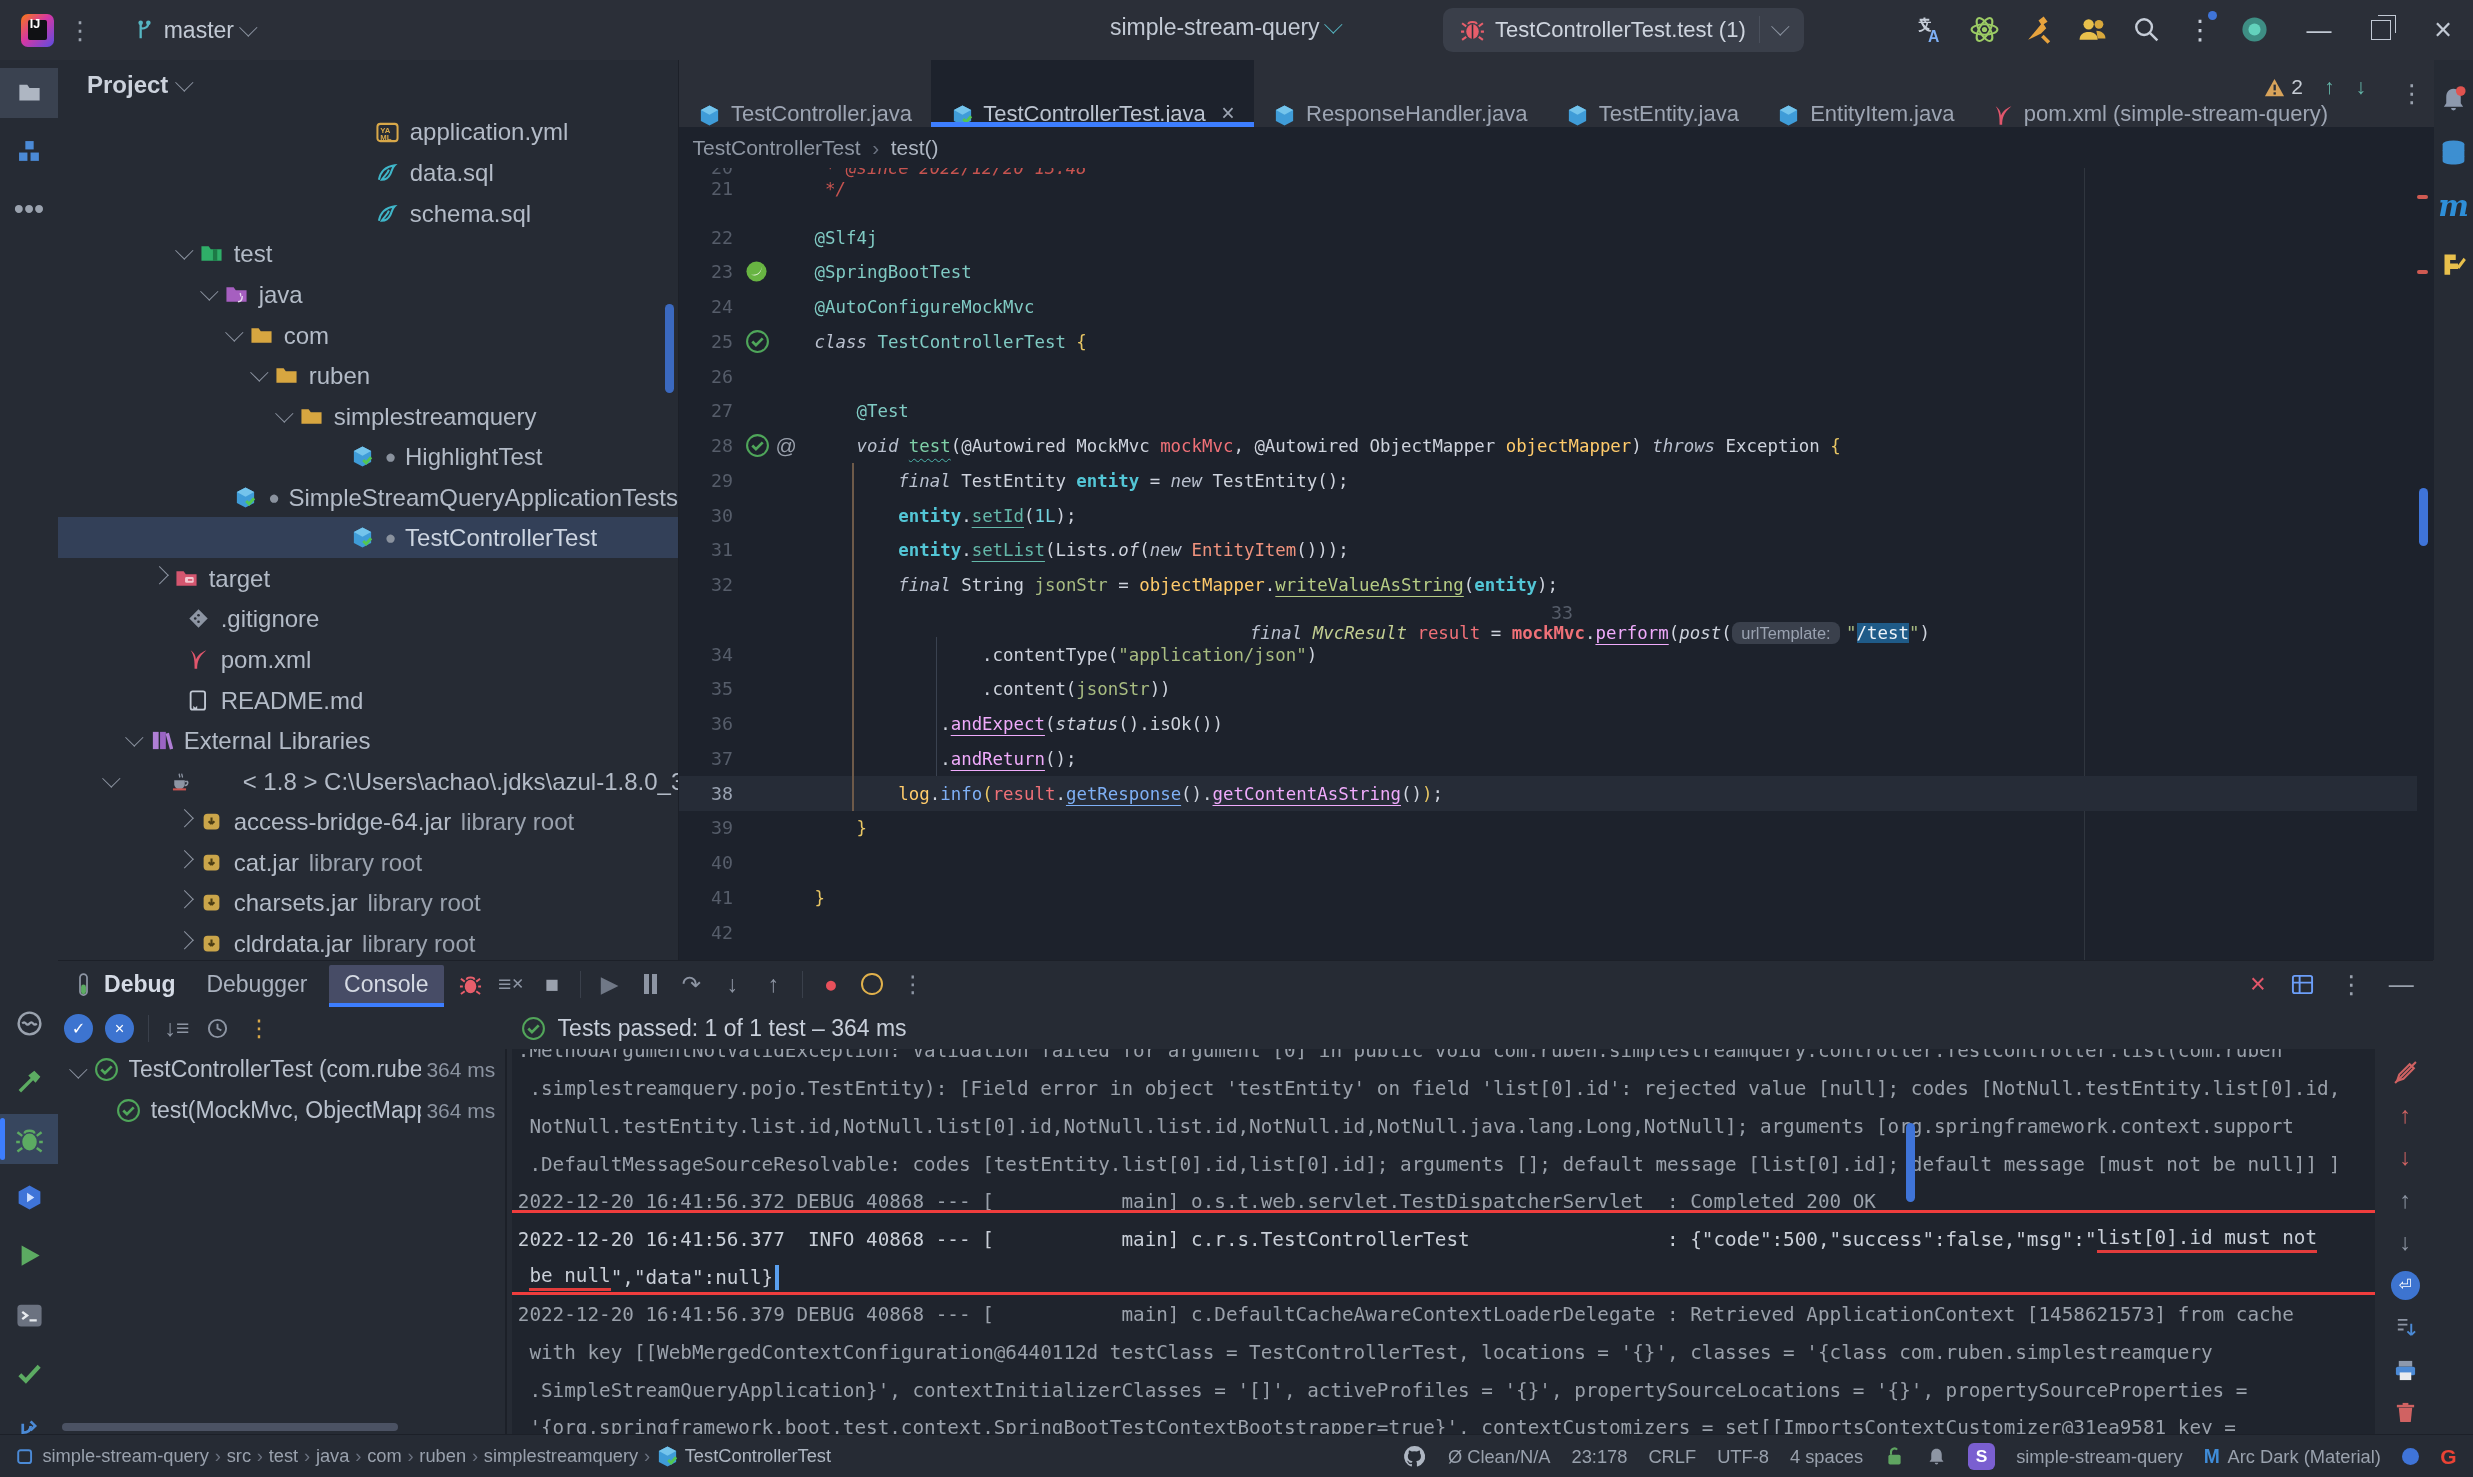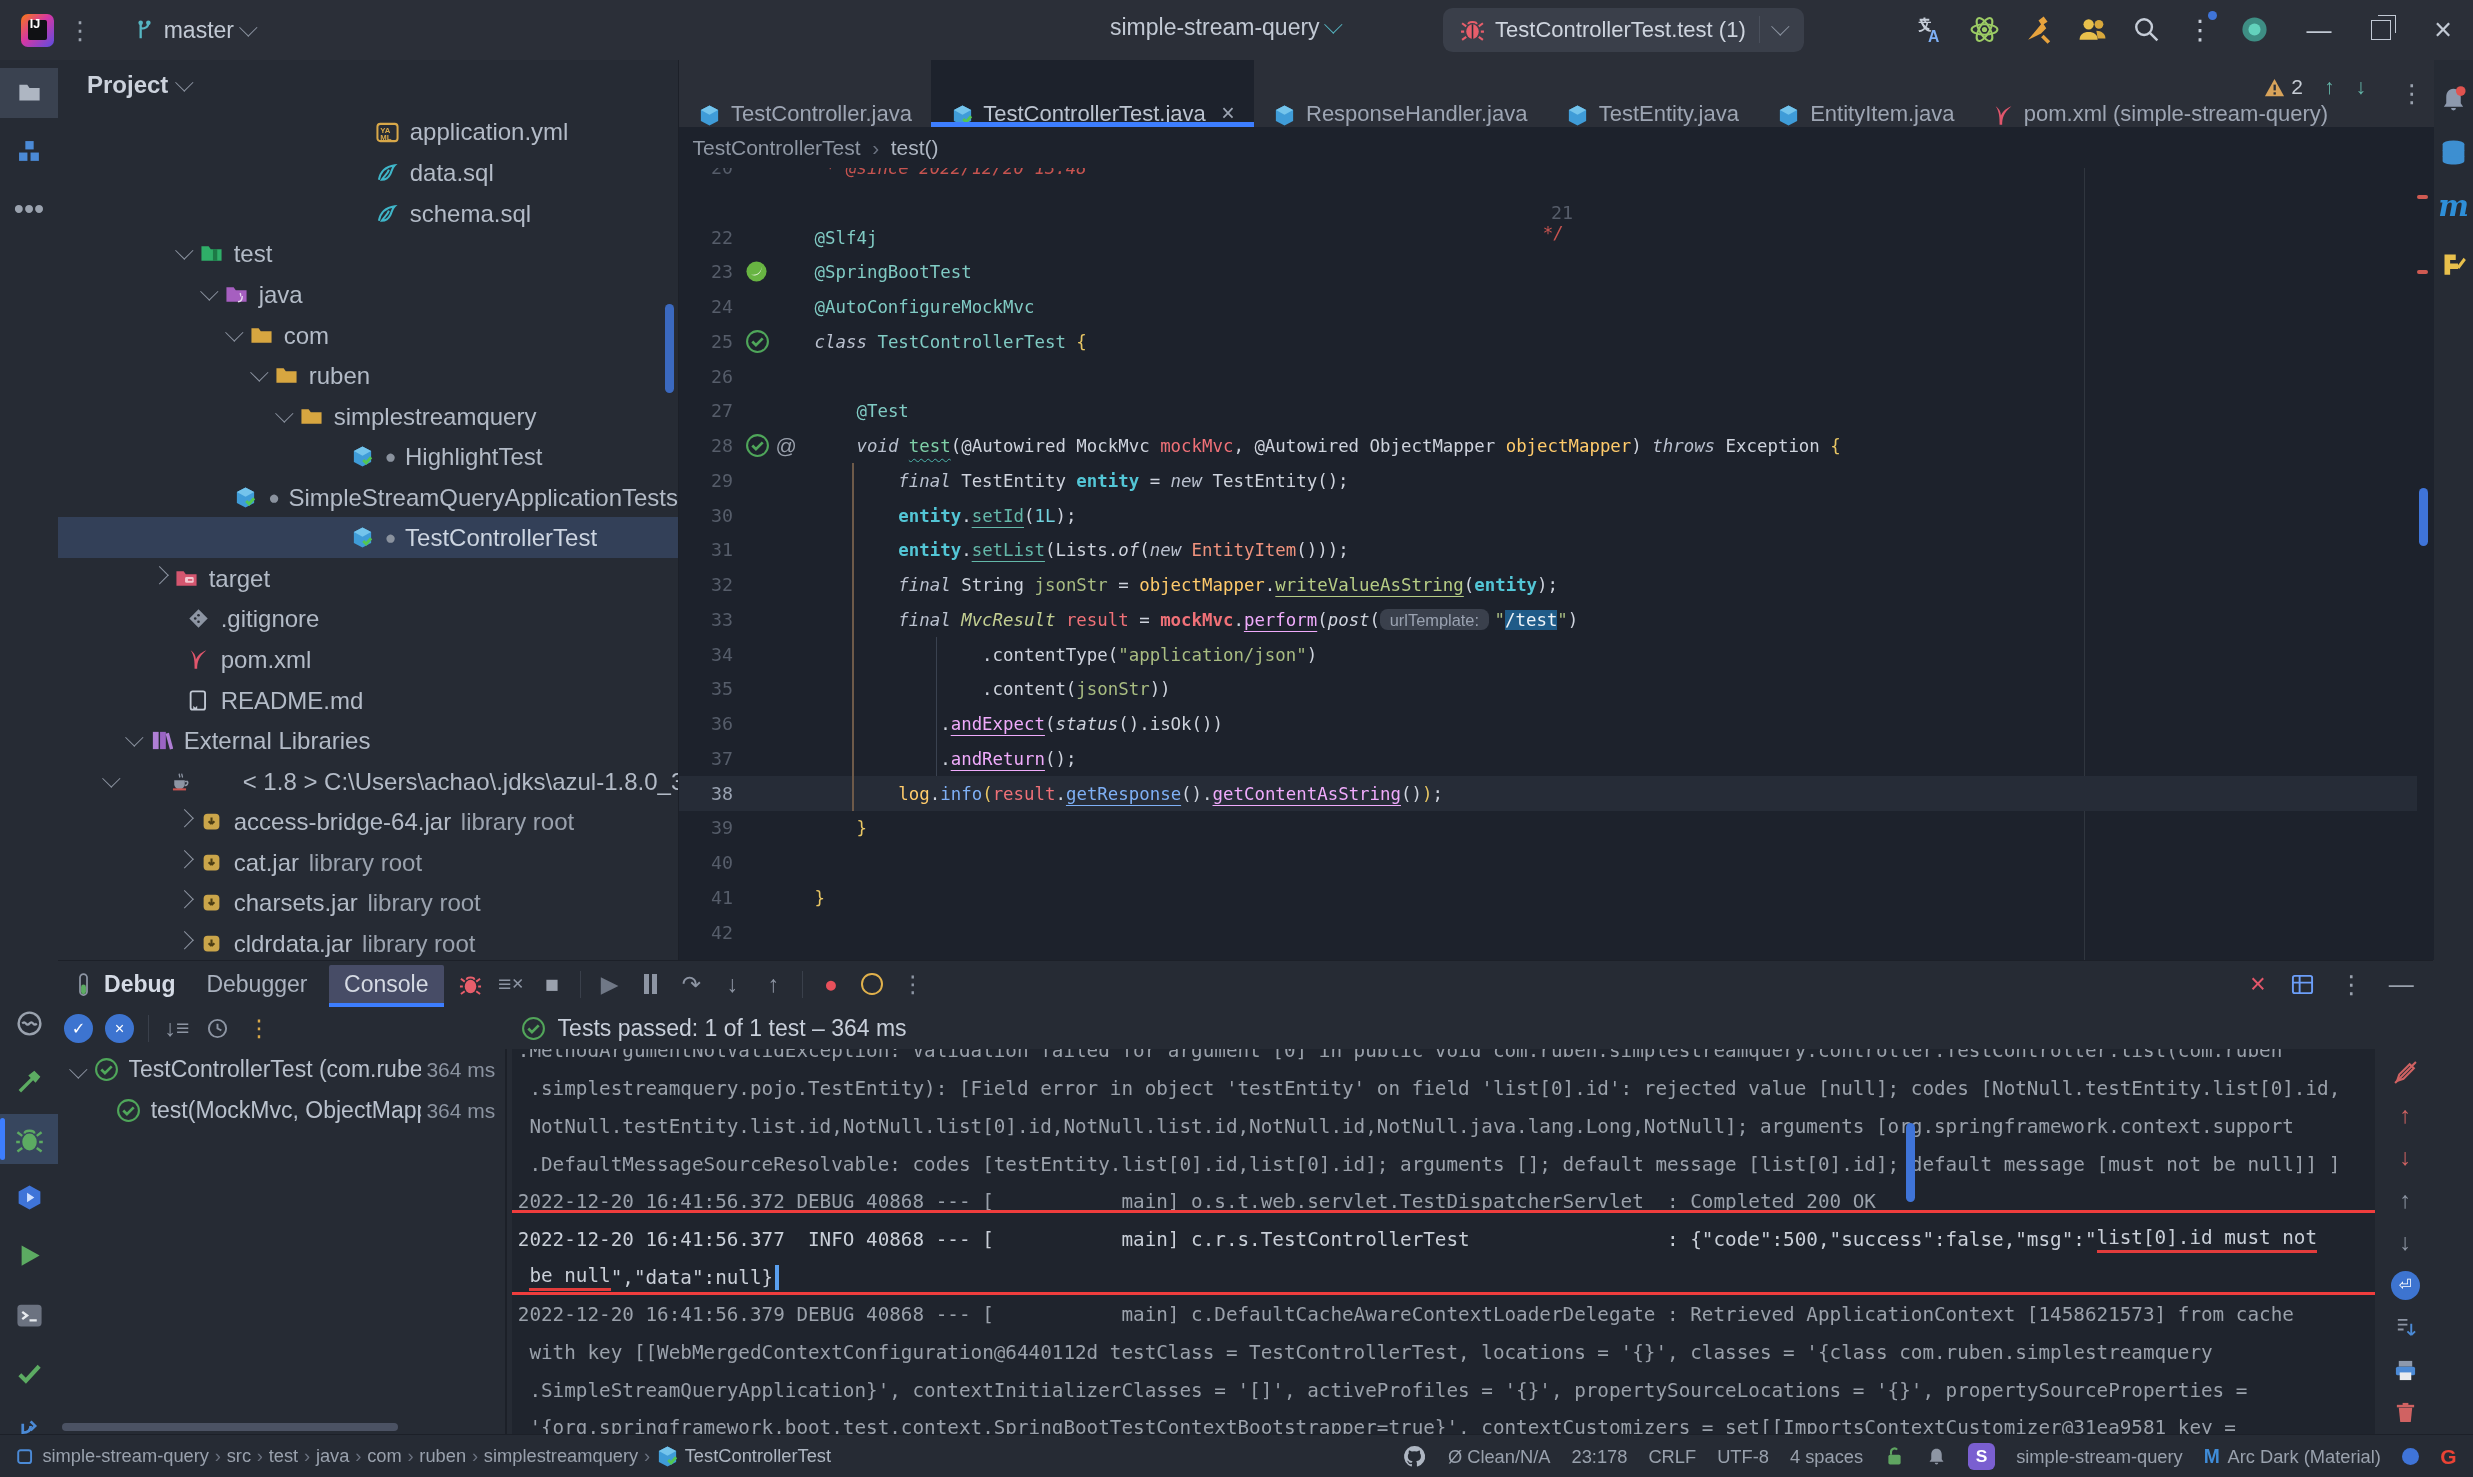--- a/index.html
+++ b/index.html
@@ -640,21 +640,21 @@
     <span style="color:#63b5a8;">↑</span>
     <span style="color:#63b5a8;">↓</span>
   </div>
   <div id="codearea">
     <div id="wrapguide"></div>
   <div class="crow" style="top: 0px;">
         <span class="lnum">20</span>
         <span class="gut"></span>
         <span class="codetxt"><span class="tk-plain tk-red"> * @since 2022/12/20 13:48</span></span>
       </div>
-      <div class="crow" style="top: 52px; flex-direction: column;">
+      <div class="crow" style="top: 21px;">
         <span class="lnum">21</span>
         <span class="gut"></span>
         <span class="codetxt"><span class="tk-plain tk-red"> */</span></span>
       </div>
       <div class="crow" style="top: 70px;">
         <span class="lnum">22</span>
         <span class="gut"></span>
         <span class="codetxt"><span class="tk-plain tk-ann">@Slf4j</span></span>
       </div>
       <div class="crow" style="top: 104px;">
@@ -716,21 +716,21 @@
       <div class="crow" style="top: 382px;">
         <span class="lnum">31</span>
         <span class="gut"></span>
         <span class="codetxt"><span class="tk-plain">        </span><span class="tk-plain tk-var">entity</span><span class="tk-plain">.</span><span class="tk-plain tk-mteal">setList</span><span class="tk-plain">(Lists.</span><span class="tk-plain tk-it">of</span><span class="tk-plain">(</span><span class="tk-plain tk-kw">new </span><span class="tk-plain tk-ent">EntityItem</span><span class="tk-plain">()));</span></span>
       </div>
       <div class="crow" style="top: 417px;">
         <span class="lnum">32</span>
         <span class="gut"></span>
         <span class="codetxt"><span class="tk-plain">        </span><span class="tk-plain tk-kw">final </span><span class="tk-plain">String </span><span class="tk-plain tk-str">jsonStr</span><span class="tk-plain"> = </span><span class="tk-plain tk-yellow">objectMapper</span><span class="tk-plain">.</span><span class="tk-plain tk-mgreen">writeValueAsString</span><span class="tk-plain">(</span><span class="tk-plain tk-var">entity</span><span class="tk-plain">);</span></span>
       </div>
-      <div class="crow" style="top: 452px;">
+      <div class="crow" style="top: 452px; flex-direction: column;">
         <span class="lnum">33</span>
         <span class="gut"></span>
         <span class="codetxt"><span class="tk-plain">        </span><span class="tk-plain tk-kw">final </span><span class="tk-plain tk-iface">MvcResult </span><span class="tk-plain tk-pink">result</span><span class="tk-plain"> = </span><span class="tk-plain tk-pinkb">mockMvc</span><span class="tk-plain">.</span><span class="tk-plain tk-mpink">perform</span><span class="tk-plain">(</span><span class="tk-plain tk-it">post</span><span class="tk-plain">(</span><span class="tk-inlay">urlTemplate:</span><span class="tk-plain tk-str">"</span><span class="tk-plain tk-sel">/test</span><span class="tk-plain tk-str">"</span><span class="tk-plain">)</span></span>
       </div>
       <div class="crow" style="top: 487px;">
         <span class="lnum">34</span>
         <span class="gut"></span>
         <span class="codetxt"><span class="tk-plain">                .contentType(</span><span class="tk-plain tk-str">"application/json"</span><span class="tk-plain">)</span></span>
       </div>
       <div class="crow" style="top: 521px;">

